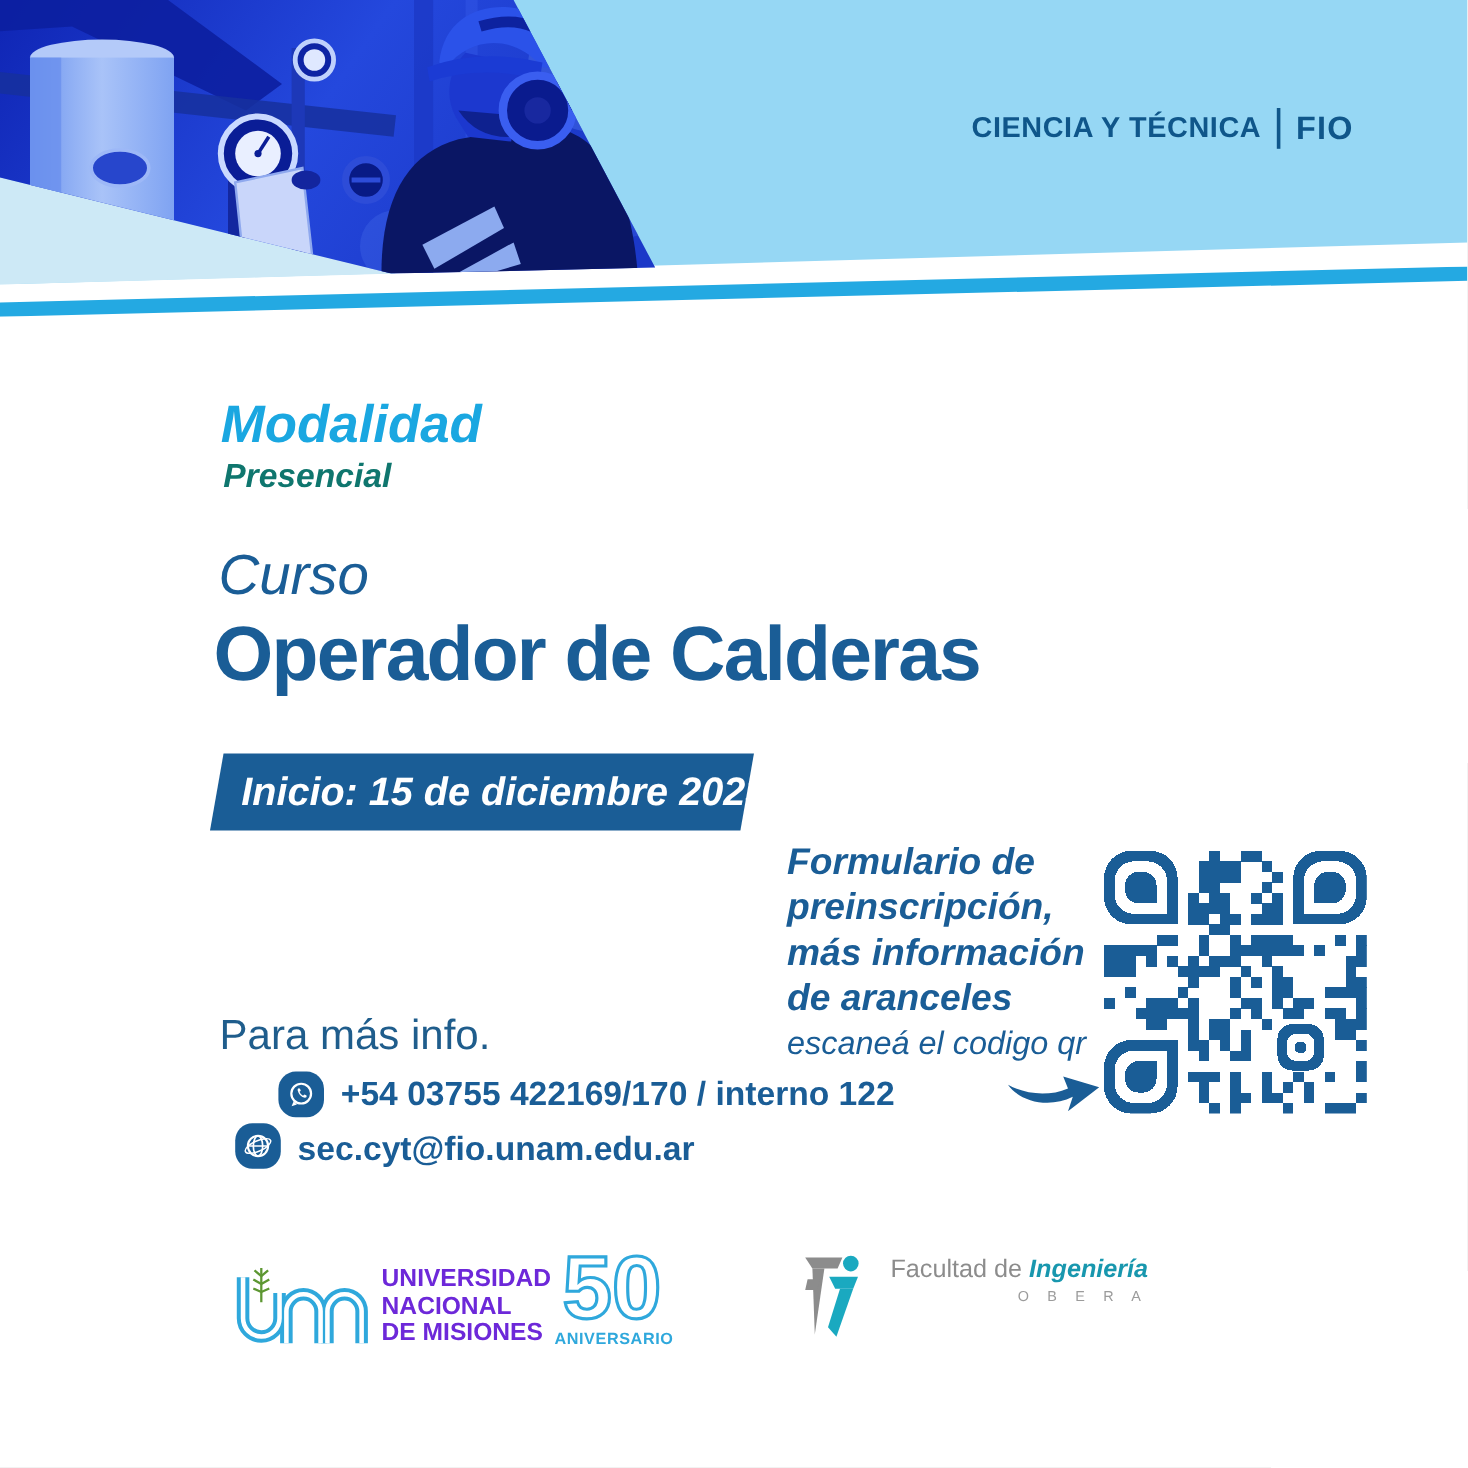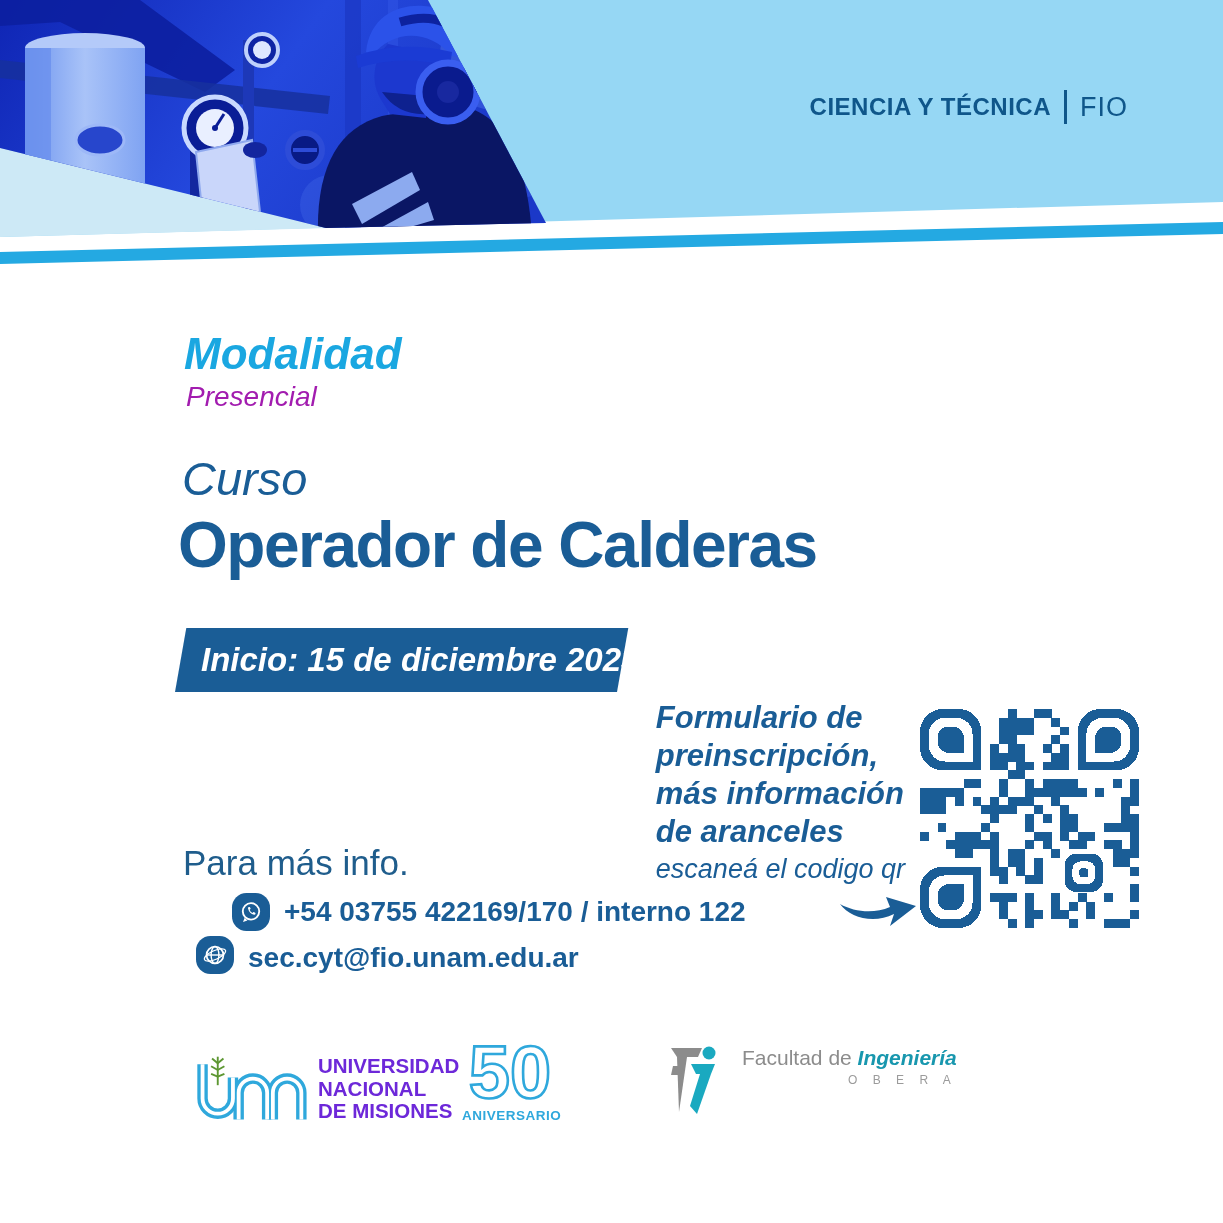--- a/index.html
+++ b/index.html
@@ -16,25 +16,25 @@
   .hdr-wedge2{position:absolute;left:0;top:0;width:1223px;height:290px;background:#b8cfdd;
             clip-path:polygon(0px 148px,330px 228px,0px 172px);}
   .hdr-photo{position:absolute;left:0;top:0;width:550px;height:236px;
             clip-path:polygon(0px 0px,428px 0px,546px 223px,326px 228px,0px 148px);}
   .hdr-photo svg{display:block;width:550px;height:236px;}
   .hdr-stripe{position:absolute;left:0;top:0;width:1223px;height:290px;background:#24a9e2;
             clip-path:polygon(0px 252px,1223px 222px,1223px 234px,0px 264px);}
   .hdr-tag{position:absolute;top:90px;right:95px;display:flex;align-items:center;gap:13px;color:#0f568a;}
   .hdr-tag .t1{font-size:24px;font-weight:bold;letter-spacing:.5px;}
   .hdr-tag .sep{width:3px;height:34px;background:#0f568a;}
-  .hdr-tag .t2{font-size:27px;font-weight:normal;letter-spacing:1px;}
+  .hdr-tag .t2{font-size:27px;font-weight:bold;letter-spacing:1px;}
 
   
   .modalidad{position:absolute;left:184px;top:329px;font-size:44px;font-weight:bold;font-style:italic;color:#1aa7e1;}
-  .presencial{position:absolute;left:186px;top:381px;font-size:28px;font-weight:normal;font-style:italic;color:#a21caf;}
+  .presencial{position:absolute;left:186px;top:381px;font-size:28px;font-weight:bold;font-style:italic;color:#0f766e;}
   .curso{position:absolute;left:182px;top:451px;font-size:47px;font-style:italic;color:#1a5d96;}
   .course-title{position:absolute;left:178px;top:508px;font-size:64px;font-weight:bold;color:#1a5d96;letter-spacing:-1.5px;white-space:nowrap;}
   .banner{position:absolute;left:175px;top:628px;width:442px;height:64px;background:#1a5d96;
           transform:skewX(-10deg);transform-origin:0 100%;}
   .banner span{display:block;transform:skewX(10deg);transform-origin:0 100%;
           color:#ffffff;font-size:33px;font-weight:bold;font-style:italic;line-height:64px;padding-left:26px;white-space:nowrap;}
 
   
   .cta{position:absolute;top:699px;right:318px;text-align:left;color:#1a5d96;}
   .cta .lines div{font-size:31px;font-weight:bold;font-style:italic;line-height:38px;}

